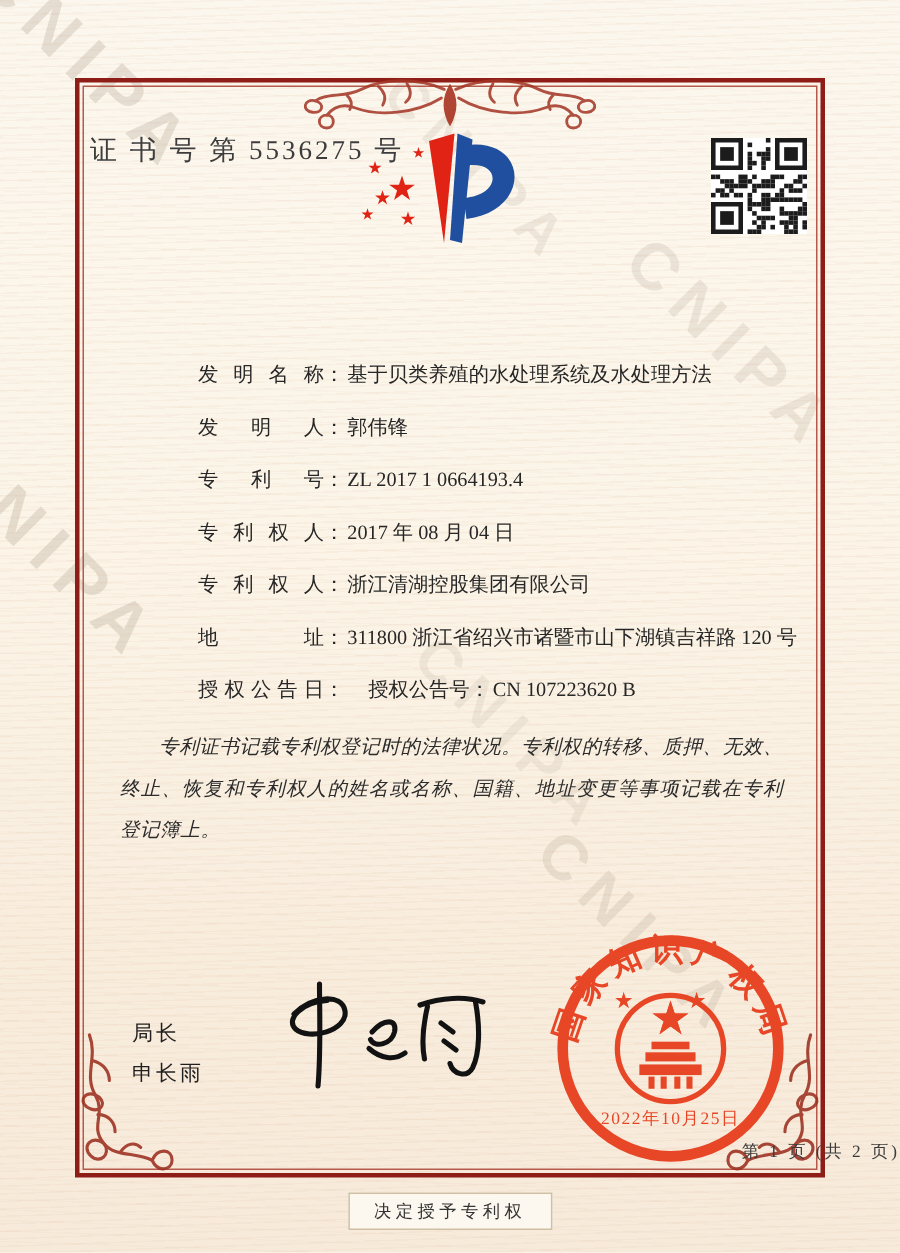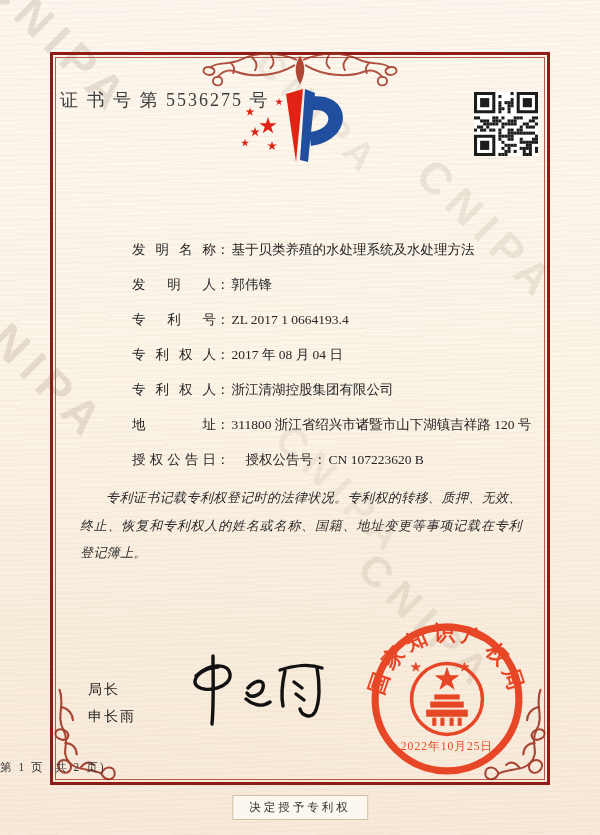--- a/index.html
+++ b/index.html
@@ -46,21 +46,21 @@
   .lbl{display:inline-block;width:84px;text-align:justify;text-align-last:justify;flex:none;margin-left:44px;}
   .colon{flex:none;}
   .val{margin-left:2px;}
   .pair2{margin-left:16px;display:flex;text-align:center;}
   .body-text{
     left:80px;top:484px;width:442px;font-size:13px;line-height:27.5px;
     color:#2b2b2b;font-style:italic;letter-spacing:.4px;text-align:justify;
   }
   .body-text p{margin:0;text-indent:2em;}
   .commissioner{left:88px;top:676px;font-size:14px;line-height:27px;color:#1f1f1f;letter-spacing:2px;}
-  .pageinfo{left:0;top:760px;width:100%;text-align:left;font-size:11.5px;letter-spacing:2px;color:#3a3a3a;}
+  .pageinfo{left:0;top:760px;width:100%;text-align:right;font-size:11.5px;letter-spacing:2px;color:#3a3a3a;}
   .footer-note{
     left:50%;top:795px;transform:translateX(-50%);
     border:1px solid #cfc0a4;background:#fdf8ef;
     padding:4px 16px;font-size:11.5px;letter-spacing:3px;color:#333;
   }
   svg{display:block;}
 </style>
 </head>
 <body>
 

